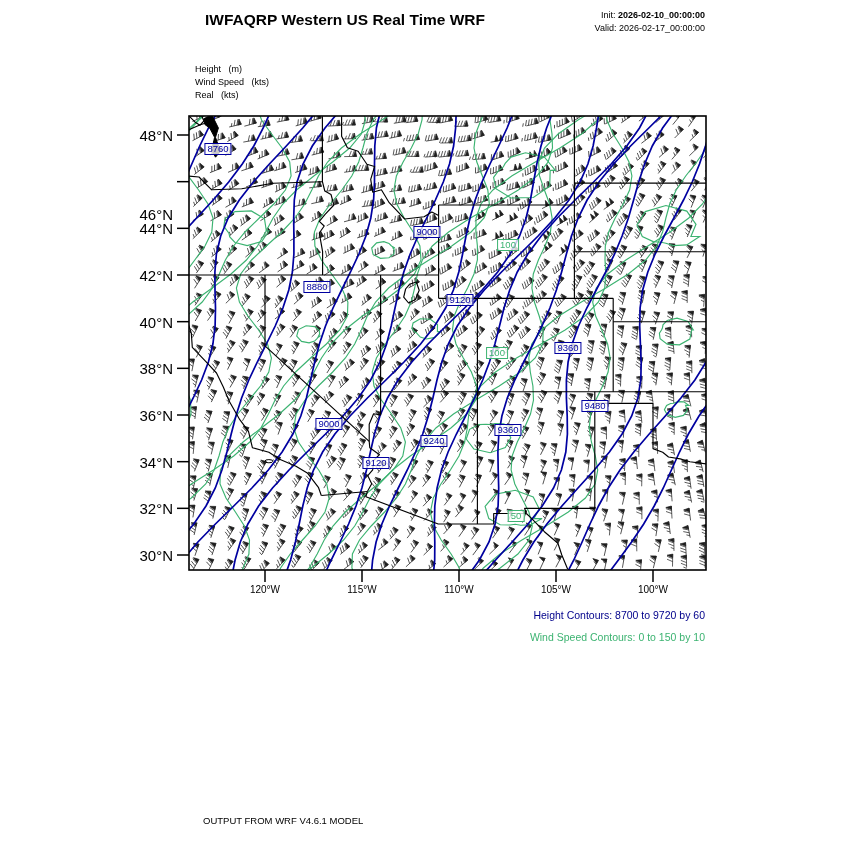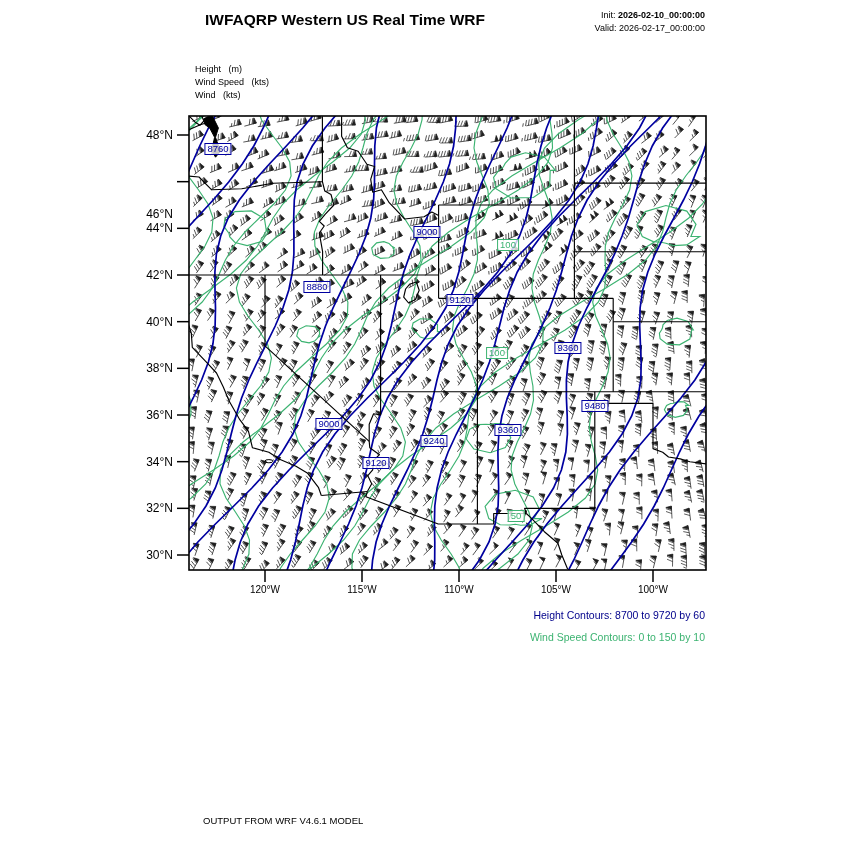--- a/index.html
+++ b/index.html
@@ -9,21 +9,21 @@
   #title{top:11px;left:345px;transform:translateX(-50%);font-size:15.5px;font-weight:bold;
     white-space:nowrap;color:#000;}
   .initline{right:145px;text-align:right;font-size:9px;color:#000;white-space:nowrap;padding-left:44px;}
   #init-line{top:10px;}
   #valid-line{top:23px;}
   #init-line b{font-weight:bold;}
   .legendline{left:195px;font-size:9px;color:#000;white-space:pre;}
   #legend-height{top:64px;}
   #legend-windspeed{top:77px;}
   #legend-winds{top:90px;}
-  .lat-label{width:42px;text-align:right;font-size:12px;color:#000;transform:translateY(-50%);}
+  .lat-label{width:42px;text-align:right;font-size:15px;color:#000;transform:translateY(-50%);}
   .lon-label{width:60px;text-align:center;font-size:10px;color:#000;transform:translateX(-50%);}
   .caption{right:145px;text-align:left;font-size:10.5px;white-space:nowrap;}
   #caption-height{top:609px;}
   #caption-wind{top:631px;}
   .footline{left:195px;font-size:9.5px;color:#000;white-space:nowrap;}
   #footer-line1{top:815px;margin-left:8px;}
   #footer-line2{top:828px;}
   .clabel{transform:translate(-50%,-50%);font-size:9.5px;line-height:10px;padding:0 2px;
     background:rgba(255,255,255,0.78);white-space:nowrap;}
   #map-svg{top:0;left:0;}
@@ -1039,21 +1039,21 @@
   <span>Init:</span>
   <b>2026-02-10_00:00:00</b>
 </div>
 <div id="valid-line" class="abs initline">
   <span>Valid:</span>
   <span>2026-02-17_00:00:00</span>
 </div>
 
 <div id="legend-height" class="abs legendline">Height   (m)</div>
 <div id="legend-windspeed" class="abs legendline">Wind Speed   (kts)</div>
-<div id="legend-winds" class="abs legendline">Wind   (kts)</div>
+<div id="legend-winds" class="abs legendline">Real   (kts)</div>
 
 <div id="caption-height" class="abs caption" style="color: rgb(0, 0, 139);">Height Contours: 8700 to 9720 by 60</div>
 <div id="caption-wind" class="abs caption" style="color: rgb(60, 179, 113);">Wind Speed Contours: 0 to 150 by 10</div>
 
 <div id="footer-line1" class="abs footline">OUTPUT FROM WRF V4.6.1 MODEL</div>
 
 <div id="axis-labels">
       <div class="abs lat-label" style="left: 131px; top: 135px;">48°N</div>
       <div class="abs lat-label" style="left: 131px; top: 181.667px; margin-top: 32px;">46°N</div>
       <div class="abs lat-label" style="left: 131px; top: 228.334px;">44°N</div>

